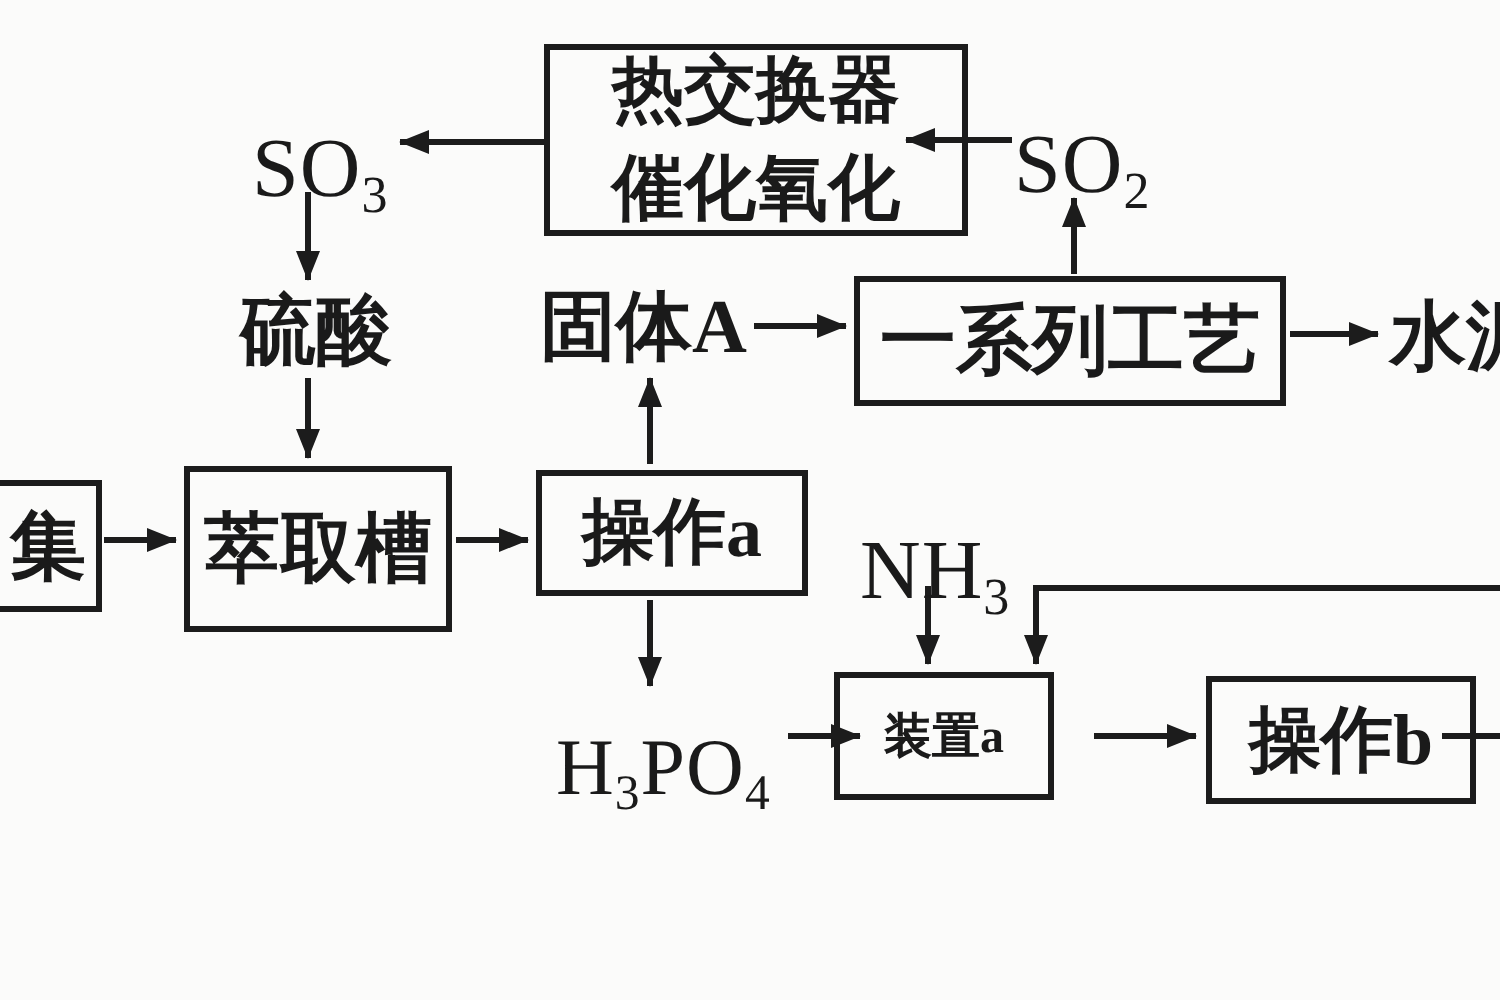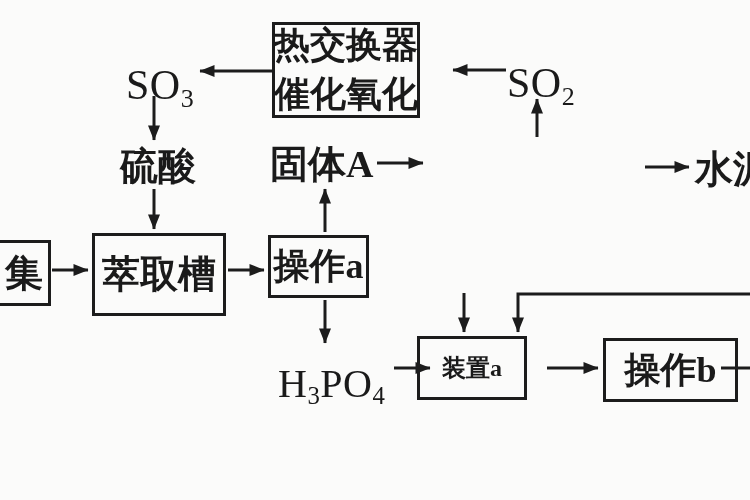--- a/index.html
+++ b/index.html
@@ -72,39 +72,42 @@
     <line x1="506" y1="70" x2="453" y2="70" marker-end="url(#ah)"></line>
     <line x1="645" y1="167" x2="689" y2="167" marker-end="url(#ah)"></line>
     <line x1="325" y1="300" x2="325" y2="343" marker-end="url(#ah)"></line>
     <line x1="394" y1="368" x2="430" y2="368" marker-end="url(#ah)"></line>
     <line x1="464" y1="293" x2="464" y2="332" marker-end="url(#ah)"></line>
     <polyline points="750,294 518,294 518,332" marker-end="url(#ah)"></polyline>
     <line x1="547" y1="368" x2="598" y2="368" marker-end="url(#ah)"></line>
     <line x1="721" y1="368" x2="750" y2="368"></line>
   </svg>
 
-  <div class="node cjk" style="left:272px; top:22px; width:148px; height:96px; font-size:36px;">
+  <div class="node cjk" style="left:272px; top:22px; width:212px; height:96px; font-size:36px;">
     <div class="box-text">
       <div>热交换器</div>
       <div>催化氧化</div>
     </div>
   </div>
 
   <div class="node cjk" style="left:-40px; top:240px; width:91px; height:66px; font-size:38px; justify-content:flex-end; padding-right:5px;">
     <span>集</span>
   </div>
 
   <div class="node cjk" style="left:92px; top:233px; width:134px; height:83px; font-size:38px;">
     <span>萃取槽</span>
   </div>
 
-  <div class="node cjk" style="left:268px; top:235px; width:101px; height:63px; font-size:36px;">
+  <div class="node cjk" style="left:268px; top:235px; width:136px; height:63px; font-size:36px;">
     <span>操作a</span>
   </div>
 
+  <div class="node cjk" style="left:427px; top:138px; width:216px; height:65px; font-size:38px;">
+    <span>一系列工艺</span>
+  </div>
 
   <div class="node cjk" style="left:417px; top:336px; width:110px; height:64px; font-size:24px;">
     <span>装置a</span>
   </div>
 
   <div class="node cjk" style="left:603px; top:338px; width:135px; height:64px; font-size:36px;">
     <span>操作b</span>
   </div>
 
   <div class="lbl formula" style="left:126px; top:52px; font-size:42px;">
@@ -120,18 +123,21 @@
   </div>
 
   <div class="lbl formula" style="left:507px; top:50px; font-size:42px;">
     <span>SO</span><sub>2</sub>
   </div>
 
   <div class="lbl cjk" style="left:695px; top:150px; font-size:38px;">
     <span>水泥</span>
   </div>
 
+  <div class="lbl formula" style="left:430px; top:253px; font-size:42px;">
+    <span>NH</span><sub>3</sub>
+  </div>
 
   <div class="lbl formula" style="left:278px; top:352px; font-size:40px;">
     <span>H</span><sub>3</sub><span>PO</span><sub>4</sub>
   </div>
 
 </div>
 
 </body></html>

